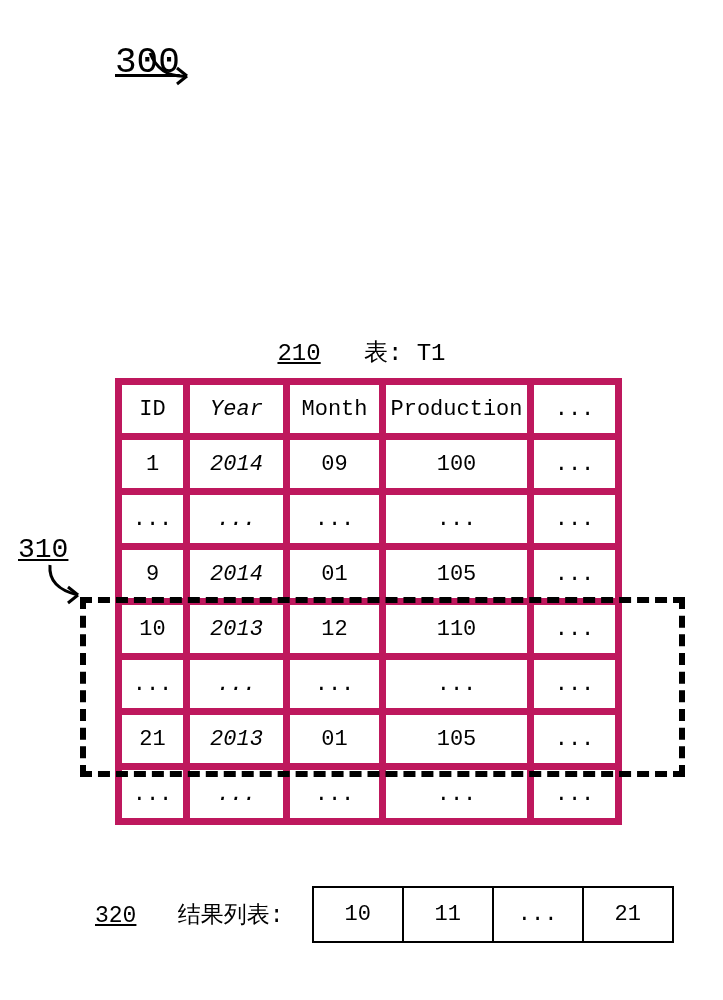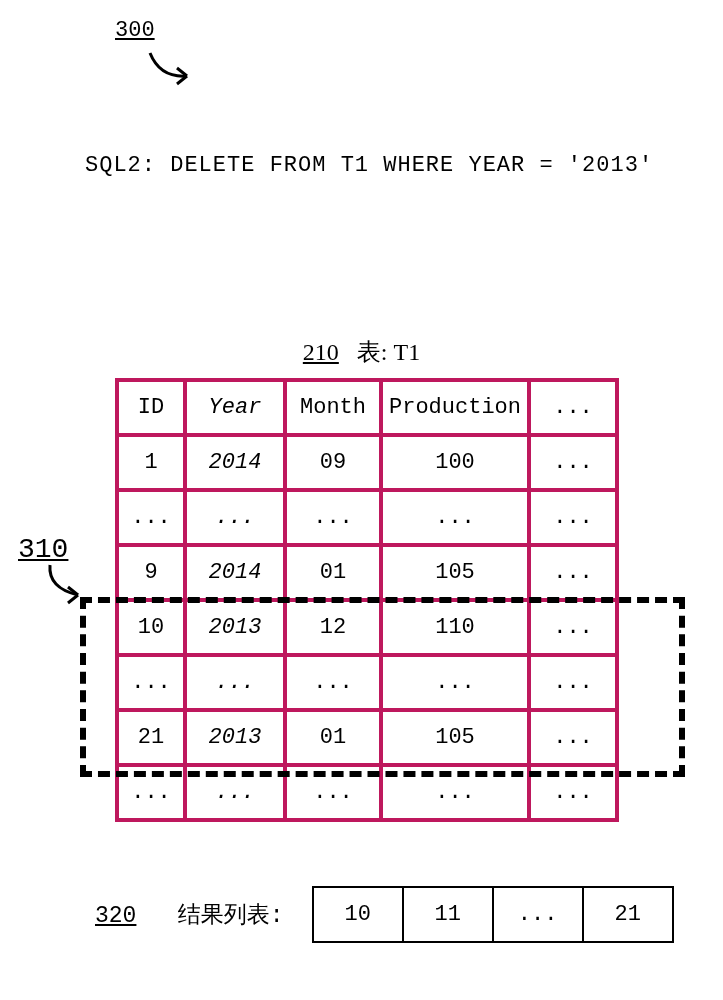--- a/index.html
+++ b/index.html
@@ -6,23 +6,23 @@
     body {
       width: 723px;
       height: 1000px;
       background: #fff;
       font-family: "Courier New", monospace;
       position: relative;
       color: #000;
     }
     .ref-300 {
       position: absolute;
-      top: 18px;
+      top: 42px;
       left: 115px;
-      font-size: 22px;
+      font-size: 36px;
       text-decoration: underline;
     }
     .arrow-300 {
       position: absolute;
       top: 48px;
       left: 145px;
     }
     .sql-block {
       position: absolute;
       top: 140px;
@@ -32,31 +32,30 @@
       font-family: "Courier New", monospace;
       letter-spacing: 1px;
     }
     .table-title {
       position: absolute;
       top: 336px;
       left: 0;
       width: 723px;
       text-align: center;
       font-size: 24px;
-      font-family: Liberation Serif, serif;
     }
     .table-title .num { text-decoration: underline; }
     .main-table {
       position: absolute;
       top: 378px;
       left: 115px;
       border-collapse: collapse;
     }
     .main-table td {
-      border: 4px solid #be185d;
+      border: 7px solid #be185d;
       text-align: center;
       font-size: 22px;
       height: 55px;
       font-family: "Courier New", monospace;
     }
     .col-id { width: 68px; }
     .col-year { width: 100px; font-style: italic; }
     .col-month { width: 96px; }
     .col-prod { width: 148px; }
     .col-etc { width: 88px; }
@@ -108,21 +107,20 @@
 </head>
 <body>
 
 <div class="ref-300">300</div>
 <svg class="arrow-300" width="60" height="45" viewBox="0 0 60 45">
   <path d="M 5 5 Q 15 30, 42 28" stroke="#000" stroke-width="3" fill="none"></path>
   <path d="M 42 28 L 32 20 M 42 28 L 32 36" stroke="#000" stroke-width="3" fill="none"></path>
 </svg>
 
 <div class="sql-block">
-  <div>SQL2: DELETE FROM T1 WHERE YEAR = '2013'</div>
 </div>
 
 <div class="table-title">
   <span class="num">210</span>
   <span>&nbsp;</span>
   <span>表: T1</span>
 </div>
 
 <table class="main-table">
   <tbody>

